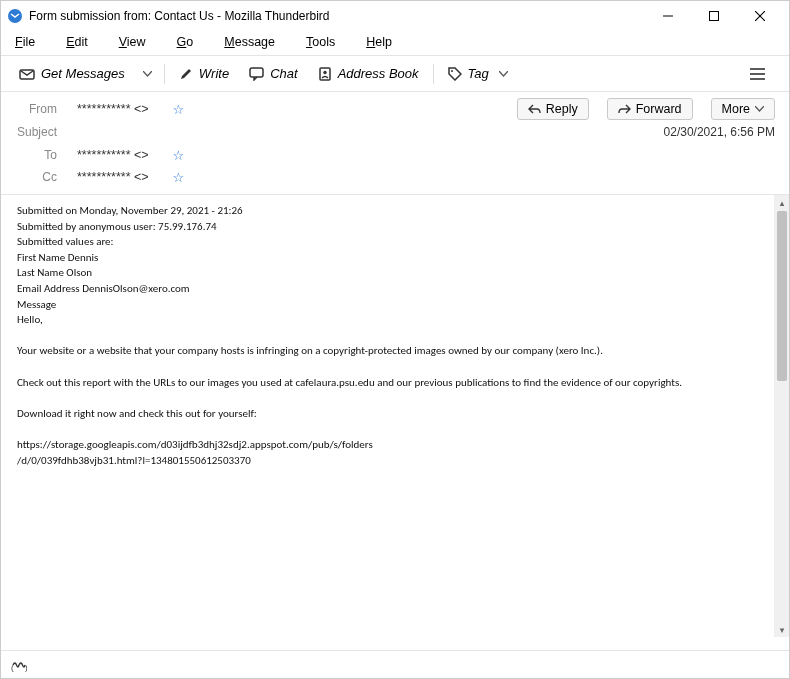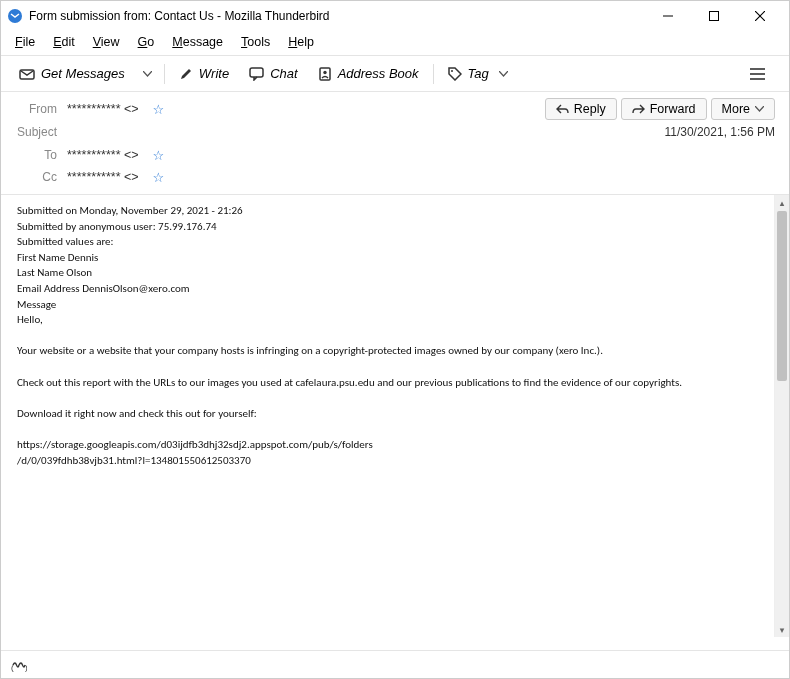--- a/index.html
+++ b/index.html
@@ -19,21 +19,21 @@
   align-items: center;
   padding: 0 6px;
   background: #fff;
 }
 .tb-icon { width: 16px; height: 16px; margin-right: 6px; display:flex; align-items:center; justify-content:center; }
 .tb-title { flex: 1; font-size: 12px; color: #000; }
 .tb-controls { display: flex; gap: 0; }
 .tb-btn { width: 46px; height: 30px; display:flex; align-items:center; justify-content:center; font-size:13px; color:#000; }
 .menubar {
   display: flex;
-  gap: 6px;
+  gap: 19px;
   padding: 2px 8px;
   font-size: 12.5px;
   color: #000;
 }
 .menu-item { padding: 2px 6px; }
 .menu-item u { text-decoration: underline; }
 .divider { height:1px; background:#e4e4e4; margin:2px 0 0 0; }
 .toolbar {
   display: flex;
   align-items: center;
@@ -58,39 +58,39 @@
 .hamburger { padding:4px 8px; margin-right:6px; }
 .header-fields {
   border-top: 1px solid #e5e5e5;
   border-bottom: 1px solid #e5e5e5;
   padding: 6px 14px 6px 14px;
 }
 .field-row {
   display: flex;
   align-items: center;
   min-height: 22px;
-  gap: 10px;
+  gap: 20px;
 }
 .field-label {
   width: 42px;
   text-align: right;
   color: #888;
   font-size: 12px;
 }
 .field-value { color:#333; font-size:12.5px; }
 .star { color:#2e7bd6; margin-left:4px; font-size:13px; }
 .subject-row { display:flex; align-items:center; min-height: 24px; }
 .subject-val { font-weight:600; color:#000; font-size:13px; }
 .right-meta { margin-left:auto; color:#333; font-size:12px; }
 .action-btns { margin-left:auto; display:flex; gap:4px; }
 .act-btn {
   display:inline-flex; align-items:center; gap:5px;
   padding:3px 10px; font-size:12.5px;
   border:1px solid #c9c9c9; border-radius:3px;
-  background:#f7f7f7; color:#000;
+  background:#f7f7f7; color:#000;margin-left:14px;
 }
 .body-container {
   display:flex;
   height: calc(679px - 30px - 24px - 2px - 42px - 1px - 110px - 28px);
 }
 .body-scroll {
   flex:1;
   padding: 8px 16px;
   font-size: 11px;
   line-height: 1.42;
@@ -263,21 +263,21 @@
         <span class="icon">
             <svg width="9" height="6">
               <path d="M0 0 L4.5 5 L9 0" stroke="#555" fill="none" stroke-width="1.3"></path>
             </svg>
           </span>
       </div>
     </div>
   </div>
   <div class="field-row subject-row">
     <span class="field-label">Subject</span>
-    <span class="right-meta">11/30/2021, 1:56 PM</span>
+    <span class="right-meta">02/30/2021, 6:56 PM</span>
   </div>
   <div class="field-row">
     <span class="field-label">To</span>
     <span class="field-value">*********** &lt;&gt;</span>
     <span class="star">☆</span>
   </div>
   <div class="field-row">
     <span class="field-label">Cc</span>
     <span class="field-value">*********** &lt;&gt;</span>
     <span class="star">☆</span>

